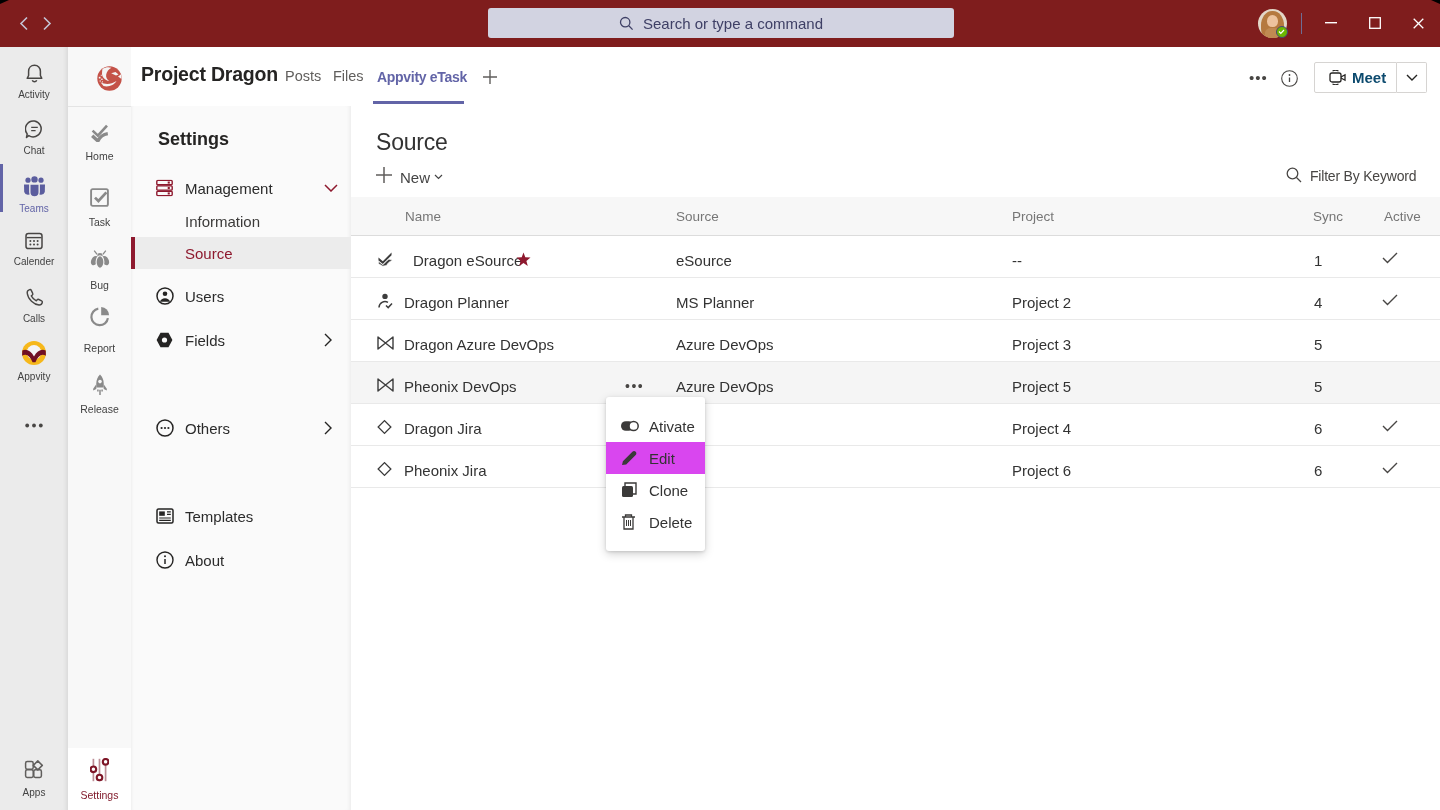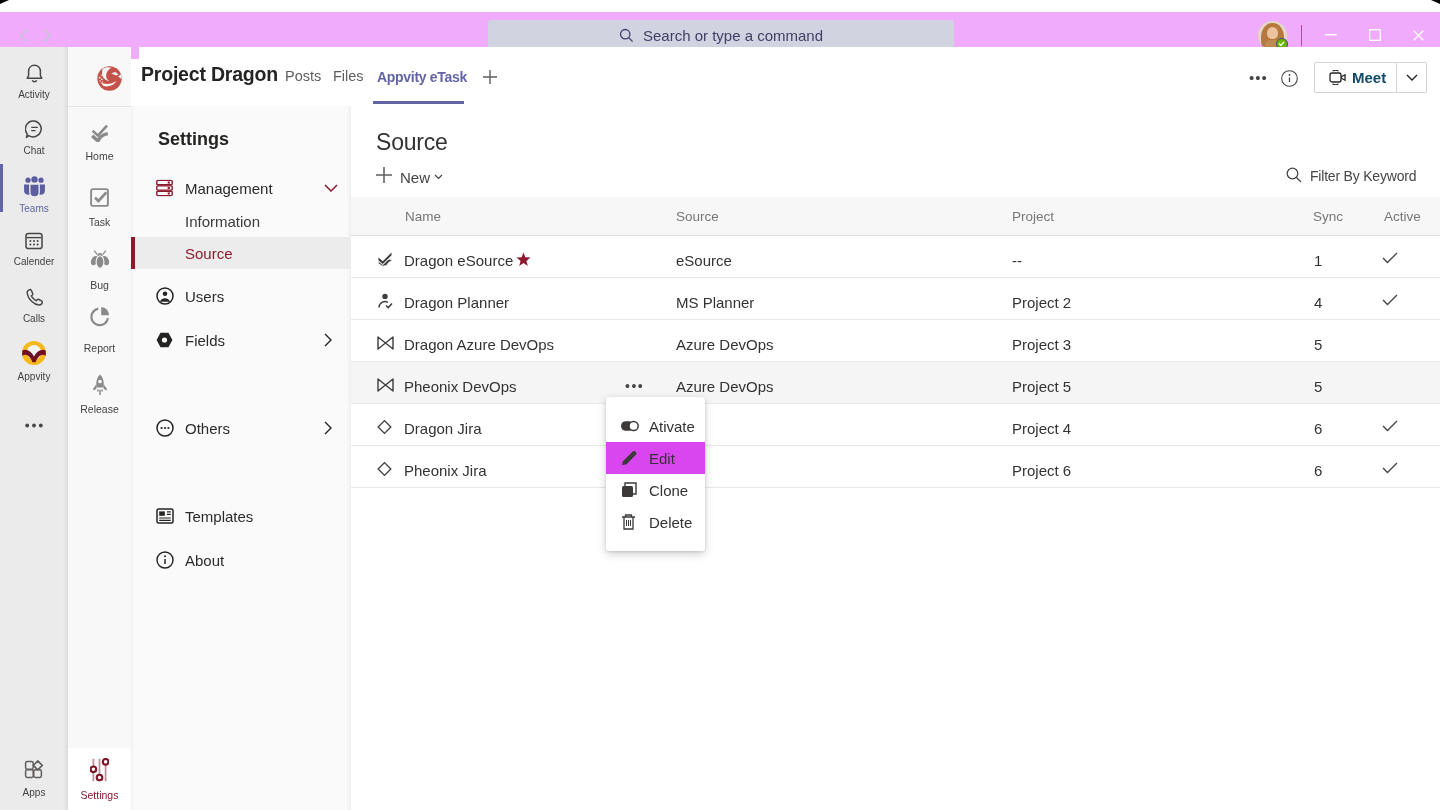--- a/index.html
+++ b/index.html
@@ -1,20 +1,20 @@
 <!DOCTYPE html>
 <html><head>
 <meta charset="utf-8">
 <style>
   * { margin:0; padding:0; box-sizing:border-box; }
   html,body { width:1440px; height:810px; overflow:hidden; }
   body { font-family:"Liberation Sans", sans-serif; position:relative; background:#fff; }
   .abs { position:absolute; }
   
-  #topbar { left:0; top:12px; width:1440px; height:47px; background:#f0abfc; }
+  #topbar { left:0; top:0; width:1440px; height:47px; background:#7f1d1d; }
   #searchbox { left:488px; top:8px; width:466px; height:30px; background:#d2d3e1; border-radius:3px; }
   #searchbox .inner { position:absolute; left:0; top:0; width:100%; height:100%;
     display:flex; align-items:center; justify-content:center; color:#3f4066; font-size:15px; }
   
   #rail1 { left:0; top:47px; width:68px; height:763px; background:#ebebeb; box-shadow: inset -5px 0 5px -4px rgba(0,0,0,.10); }
   #rail2 { left:68px; top:47px; width:63px; height:763px; background:#f8f8f8; }
   .railitem { position:absolute; width:68px; text-align:center; }
   .railitem .lbl { font-size:10px; color:#424242; display:block; margin-top:2px; }
   .rail2item { position:absolute; left:0; width:63px; text-align:center; }
   .rail2item .lbl { font-size:10.5px; color:#424242; display:block; margin-top:3px; }
@@ -389,21 +389,21 @@
     <div class="hcol" style="left:661px">Project</div>
     <div class="hcol" style="left:962px">Sync</div>
     <div class="hcol" style="left:1033px">Active</div>
   </div>
 
   <div class="trow" style="top:130px">
     <svg class="ric" width="16" height="15" viewBox="0 0 22 20">
         <path d="M2 8 L8 13 L20 1 L20 5 L8 17 L2 12 Z" fill="#3d3d3d"></path>
         <path d="M2 13 L8 18 L14 12 C16 10 19 10 21 12 C18 13 15 15 13 19 L8 19.8 L2 16.5 Z" fill="#3d3d3d" stroke="#fff" stroke-width="1"></path>
       </svg>
-    <div class="cell" style="left:53px">Dragon eSource</div>
+    <div class="cell" style="left:62px">Dragon eSource</div>
     <svg class="abs" style="left:165px;top:16px" width="15" height="15" viewBox="0 0 15 15">
         <path d="M7.5 0.5 L9.3 5.3 L14.5 5.6 L10.4 8.9 L11.8 14 L7.5 11.1 L3.2 14 L4.6 8.9 L0.5 5.6 L5.7 5.3 Z" fill="#8E192E"></path>
       </svg>
     <div class="cell" style="left:325px">eSource</div>
     <div class="cell" style="left:661px">--</div>
     <div class="cell" style="left:963px">1</div>
     <svg class="abs" style="left:1031px;top:16px" width="16" height="12" viewBox="0 0 16 12">
         <path d="M1 6 L5.5 10.5 L15 1" fill="none" stroke="#484644" stroke-width="1.4"></path>
       </svg>
   </div>

